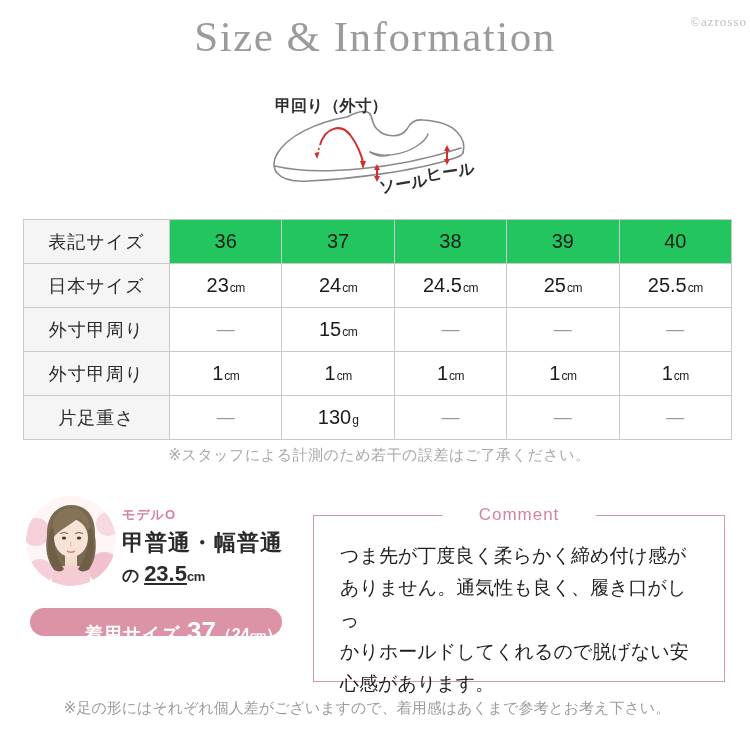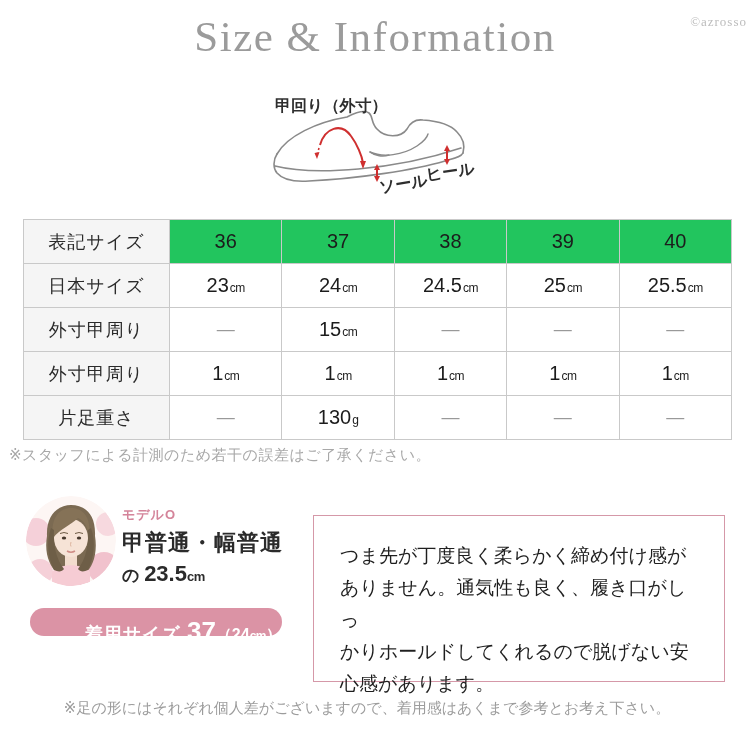--- a/index.html
+++ b/index.html
@@ -32,30 +32,30 @@
   }
   table.size th,table.size td{
     border:1px solid #c9c9c9;text-align:center;height:43px;padding:0;
   }
   table.size th{width:145px;background:#f5f5f5;font-size:18px;font-weight:500;color:#2b2b2b;letter-spacing:1px;}
   table.size td{font-size:20px;font-weight:500;color:#1c1c1c;background:#fff;}
   table.size tr.head-row td{background:#22c55e;}
   table.size td.dash{color:#999;font-size:18px;font-weight:400;}
   table.size .unit{font-size:12px;font-weight:500;letter-spacing:-0.5px;margin-left:1px;}
   .table-note{
-    position:absolute;top:446px;left:0;right:0;text-align:left;
+    position:absolute;top:446px;left:0;right:0;text-align:center;
     font-size:15px;color:#a8a8a8;letter-spacing:0.5px;padding-left:9px;
   }
   
   .avatar{position:absolute;left:26px;top:496px;width:90px;height:90px;border-radius:50%;overflow:hidden;}
   .model-name{position:absolute;left:122px;top:506px;font-size:13px;font-weight:bold;color:#d4849a;letter-spacing:1px;}
   .model-foot{position:absolute;left:122px;top:528px;font-size:22px;font-weight:bold;color:#2b2b2b;letter-spacing:1px;}
   .model-size{position:absolute;left:122px;top:561px;color:#2b2b2b;font-weight:bold;}
   .model-size .pre{font-size:17px;}
-  .model-size .val{font-size:22px;}
+  .model-size .val{font-size:22px;text-decoration:underline;}
   .model-size .unit{font-size:13px;letter-spacing:-0.5px;}
   .badge{
     position:absolute;left:30px;top:608px;width:252px;height:28px;
     background:#db93a5;border-radius:23px;color:#fff;text-align:right;line-height:46px;
     white-space:nowrap;
   }
   .badge .lbl{font-size:18px;font-weight:bold;letter-spacing:1px;}
   .badge .size{font-size:26px;font-weight:bold;margin-left:6px;}
   .badge .paren{font-size:16px;font-weight:bold;}
   .badge .unit{font-size:12px;font-weight:bold;letter-spacing:-0.5px;}
@@ -205,20 +205,21 @@
       </g>
     </svg>
   </div>
   <div class="model-name">モデルO</div>
   <div class="model-foot">甲普通・幅普通</div>
   <div class="model-size"><span class="pre">の </span><span class="val">23.5</span><span class="unit">cm</span></div>
 
   <div class="badge"><span class="lbl">着用サイズ</span><span class="size">37</span><span class="paren"><span>（24</span><span class="unit">cm</span><span>）</span></span></div>
 
   <div class="comment-box">
+    <div class="comment-title">Comment</div>
     <div class="comment-body">つま先が丁度良く柔らかく締め付け感が
 ありません。通気性も良く、履き口がしっ
 かりホールドしてくれるので脱げない安
 心感があります。</div>
   </div>
 
   <div class="footer-note">※足の形にはそれぞれ個人差がございますので、着用感はあくまで参考とお考え下さい。</div>
 
 </div>
 

